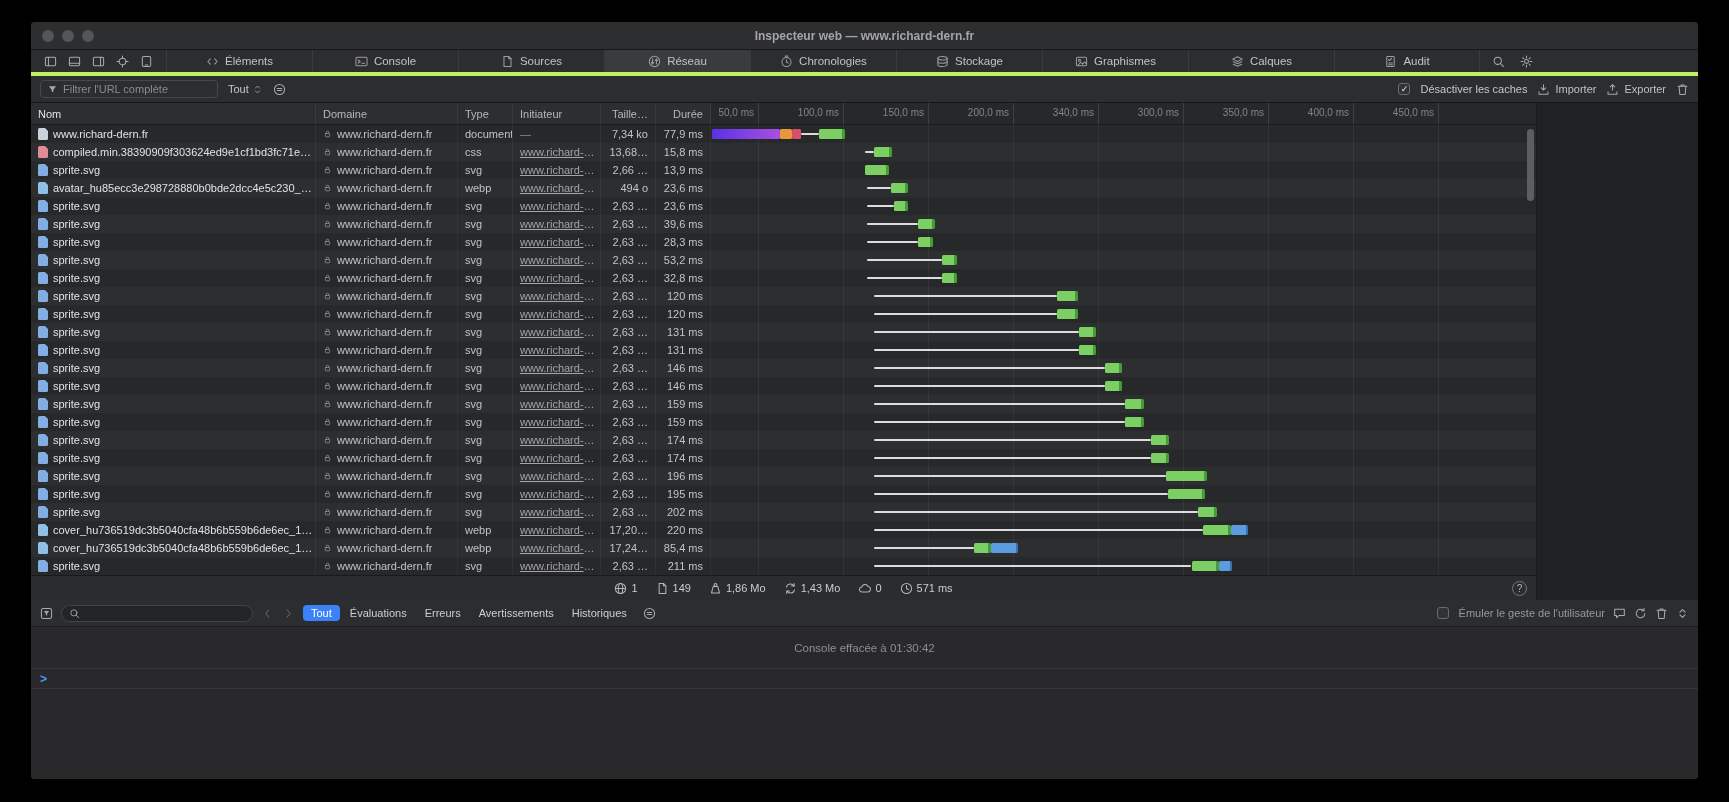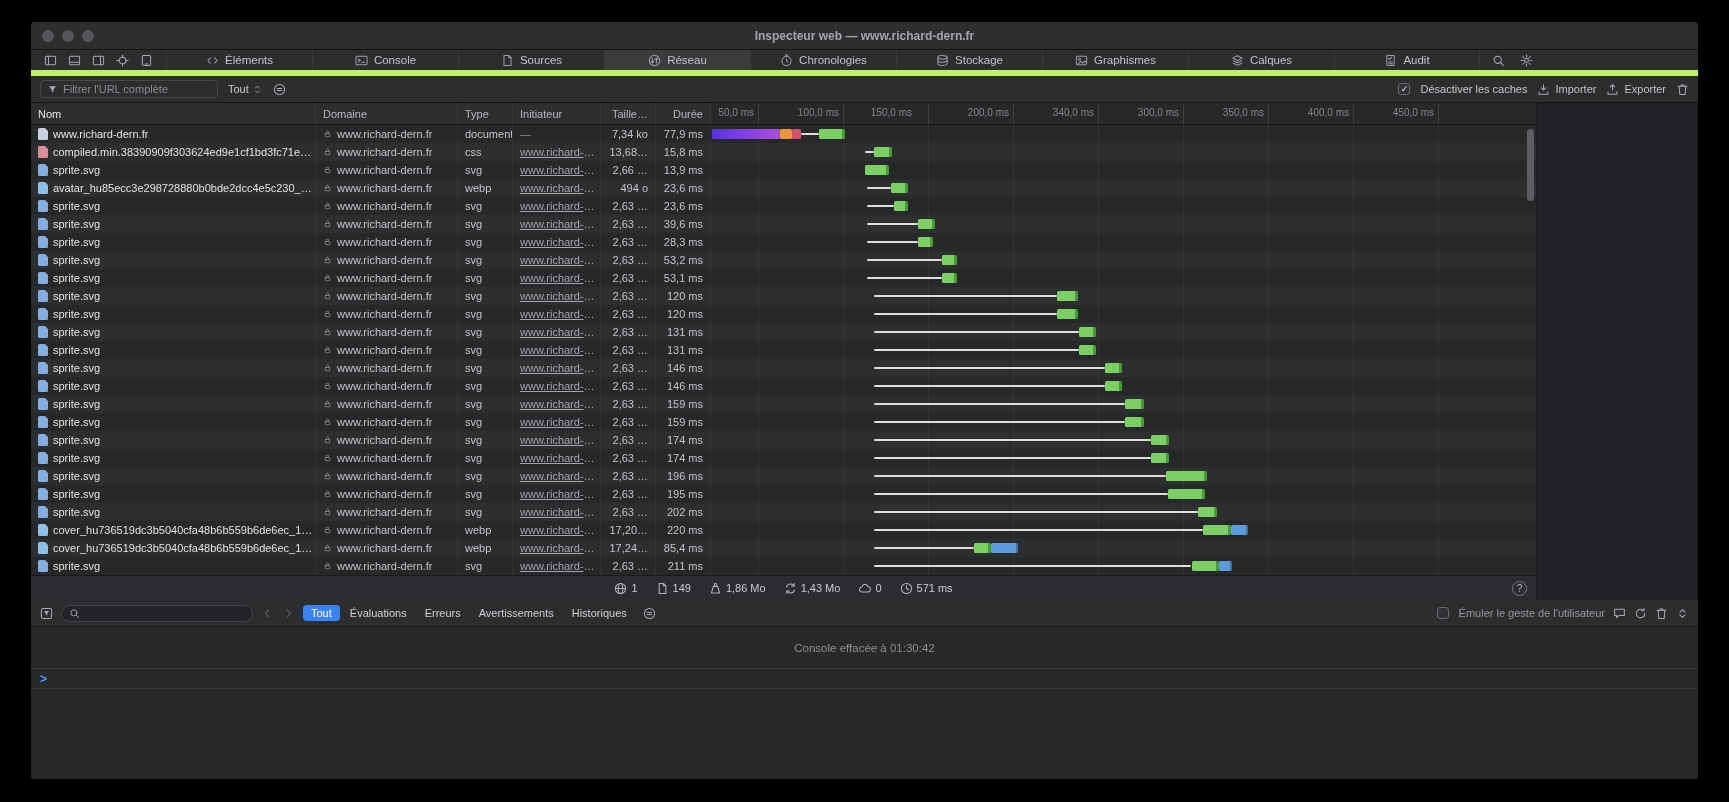--- a/index.html
+++ b/index.html
@@ -3,21 +3,21 @@
 <meta charset="utf-8">
 <style>
 *{box-sizing:border-box;margin:0;padding:0}
 html,body{width:1729px;height:802px;background:#000;font-family:"Liberation Sans",sans-serif;overflow:hidden}
 .window{position:absolute;left:31px;top:22px;width:1667px;height:757px;background:#28292b;border-radius:4px;overflow:hidden;
   box-shadow:inset 0 0 0 1px rgba(255,255,255,0.09),0 22px 60px rgba(0,0,0,.65)}
 .titlebar{height:28px;background:#2d2e30;border-bottom:1px solid #161617;display:flex;align-items:center;position:relative}
 .lights{position:absolute;left:11px;top:8px;display:flex;gap:8px}
 .light{width:12px;height:12px;border-radius:50%;background:#55565a}
 .title{flex:1;text-align:center;font-size:12px;font-weight:600;color:#a4a4aa}
-.tabbar{height:26px;background:#2c2d2f;border-bottom:6px solid #bef264;display:flex;align-items:stretch}
+.tabbar{height:26px;background:#2c2d2f;border-bottom:4px solid #bef264;display:flex;align-items:stretch}
 .dock{display:flex;align-items:center;gap:11px;padding:0 13px;color:#9c9ca2}
 .tab-strip{display:flex}
 .tab{width:146px;display:flex;align-items:center;justify-content:center;gap:6px;font-size:11.5px;color:#c2c2c7;border-left:1px solid #3a3b3d;cursor:default}
 .tab:last-child{border-right:1px solid #3a3b3d}
 .tab.active{background:rgba(255,255,255,0.07)}
 .tab svg{color:#9c9ca2}
 .tab-actions{display:flex;align-items:center;gap:15px;padding:0 12px;color:#9c9ca2}
 .net-toolbar{height:27px;background:#2c2d2f;border-bottom:1px solid #161617;display:flex;align-items:center;gap:10px;padding:0 9px;font-size:11px;color:#c6c6cb}
 .field{display:inline-flex;align-items:center;gap:5px;height:18px;width:178px;border:1px solid #47484b;border-radius:4px;padding:0 6px;color:#8b8b90}
 .field input{flex:1;background:transparent;border:none;outline:none;color:#d6d6d9;font-size:11px;font-family:inherit;min-width:0}
@@ -293,21 +293,21 @@
       <div class="thead">
         <div class="hc c-name">Nom</div>
         <div class="hc c-domain">Domaine</div>
         <div class="hc c-type">Type</div>
         <div class="hc c-init">Initiateur</div>
         <div class="hc c-size">Taille…</div>
         <div class="hc c-dur">Durée</div>
         <div class="hc ruler">
             <span class="tick-label" style="left:-15.0px">50,0 ms</span>
             <span class="tick-label" style="left:70.0px">100,0 ms</span>
-            <span class="tick-label" style="left:143px">150,0 ms</span>
+            <span class="tick-label" style="left:155.0px">150,0 ms</span>
             <span class="tick-label" style="left:240.0px">200,0 ms</span>
             <span class="tick-label" style="left:325.0px">340,0 ms</span>
             <span class="tick-label" style="left:410.0px">300,0 ms</span>
             <span class="tick-label" style="left:495.0px">350,0 ms</span>
             <span class="tick-label" style="left:580.0px">400,0 ms</span>
             <span class="tick-label" style="left:665.0px">450,0 ms</span>
           </div>
       </div>
       <div class="rows">
           <div class="row">
@@ -506,21 +506,21 @@
                 <rect x="3.6" y="6.2" width="6.8" height="5.2" rx="1"></rect>
                 <path d="M5 6.2 V4.6 a2 2 0 0 1 4 0 v1.6"></path>
               </svg>
               <span class="txt dim">www.richard-dern.fr</span>
             </div>
             <div class="c c-type dim">svg</div>
             <div class="c c-init">
               <span class="link">www.richard-d…</span>
             </div>
             <div class="c c-size dim num">2,63 …</div>
-            <div class="c c-dur dim num">53,1 ms</div>
+            <div class="c c-dur dim num">32,8 ms</div>
             <div class="c c-wf">
               <div class="wf-line" style="left: 155.8px; width: 74.8px;"></div>
               <div class="wf-seg seg-green" style="left: 230.6px; width: 15.3px;"></div>
             </div>
           </div>
           <div class="row">
             <div class="c c-name">
               <span class="file-icon f-svg"></span>
               <span class="txt">sprite.svg</span>
             </div>

